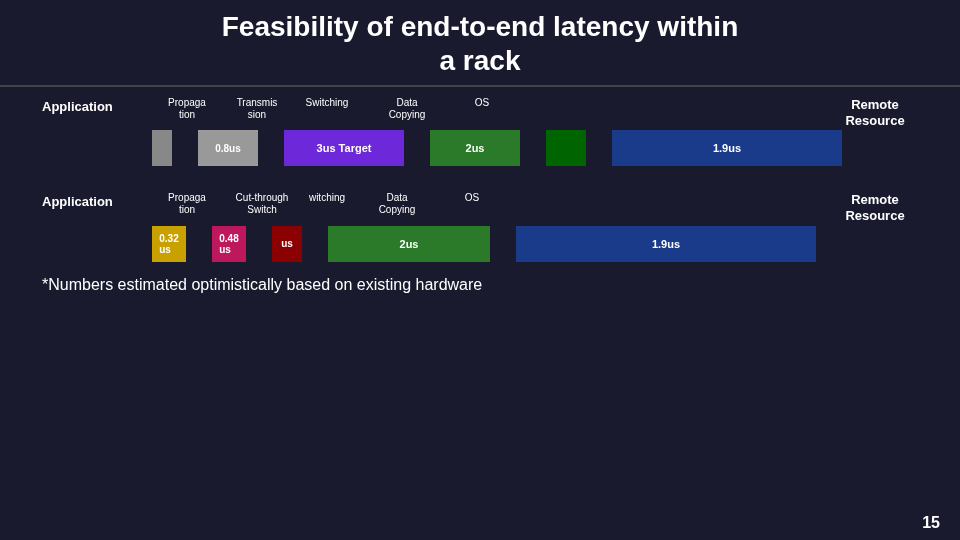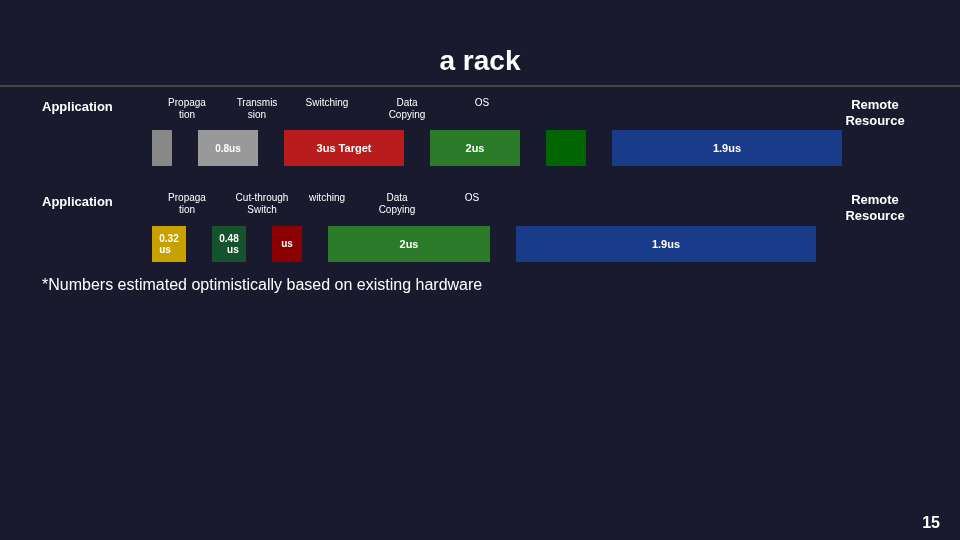--- a/index.html
+++ b/index.html
@@ -115,21 +115,21 @@
 
     
     .seg-propagation1 { background: #888; }
     .seg-transmission1 { background: #999; }
     .seg-data-copy1 { background: #2a7a2a; }
     .seg-os1 { background: #006400; }
     .seg-target1 { background: #1a3a8a; }
 
     
     .seg-prop2a { background: #c8a000; }
-    .seg-prop2b { background: #14532d; text-align: right; }
+    .seg-prop2b { background: #be185d; }
     .seg-cut2 { background: #8b0000; }
     .seg-data2 { background: #2a7a2a; }
     .seg-target2 { background: #1a3a8a; }
 
     .footnote {
       font-size: 16px;
       color: white;
       margin-top: 6px;
     }
 
@@ -140,21 +140,21 @@
       font-size: 16px;
       font-weight: bold;
       color: white;
     }
   </style>
 </head>
 <body>
 
 <div class="header">
   <h1>
-    <br>
+    <span>Feasibility of end-to-end latency within</span><br>
     <span>a rack</span>
   </h1>
 </div>
 
 <div class="content">
 
   <div class="diagram-row">
     <div class="labels-row">
       <div class="app-label">Application</div>
       <div class="segments-labels" style="display:flex; gap:0;">
@@ -164,21 +164,21 @@
         <div class="seg-label" style="width:90px;">Data<br>Copying</div>
         <div class="seg-label" style="width:60px;">OS</div>
       </div>
       <div class="remote-label">Remote Resource</div>
     </div>
     <div class="bar-row">
       <div class="app-spacer"></div>
       <div class="bar-segments">
         <div class="seg seg-propagation1" style="width:20px;"></div>
         <div class="seg seg-transmission1" style="width:60px; font-size:10px;">0.8us</div>
-        <div class="seg" style="width:120px; background:#b91c1c; font-size:11px;">3us Target</div>
+        <div class="seg" style="width:120px; background:#6d28d9; font-size:11px;">3us Target</div>
         <div class="seg seg-data-copy1" style="width:90px; font-size:11px;">2us</div>
         <div class="seg seg-os1" style="width:40px;"></div>
         <div class="seg seg-target1" style="width:230px; font-size:11px;">1.9us</div>
       </div>
       <div class="remote-spacer"></div>
     </div>
   </div>
 
   <div style="height:16px;"></div>
 

